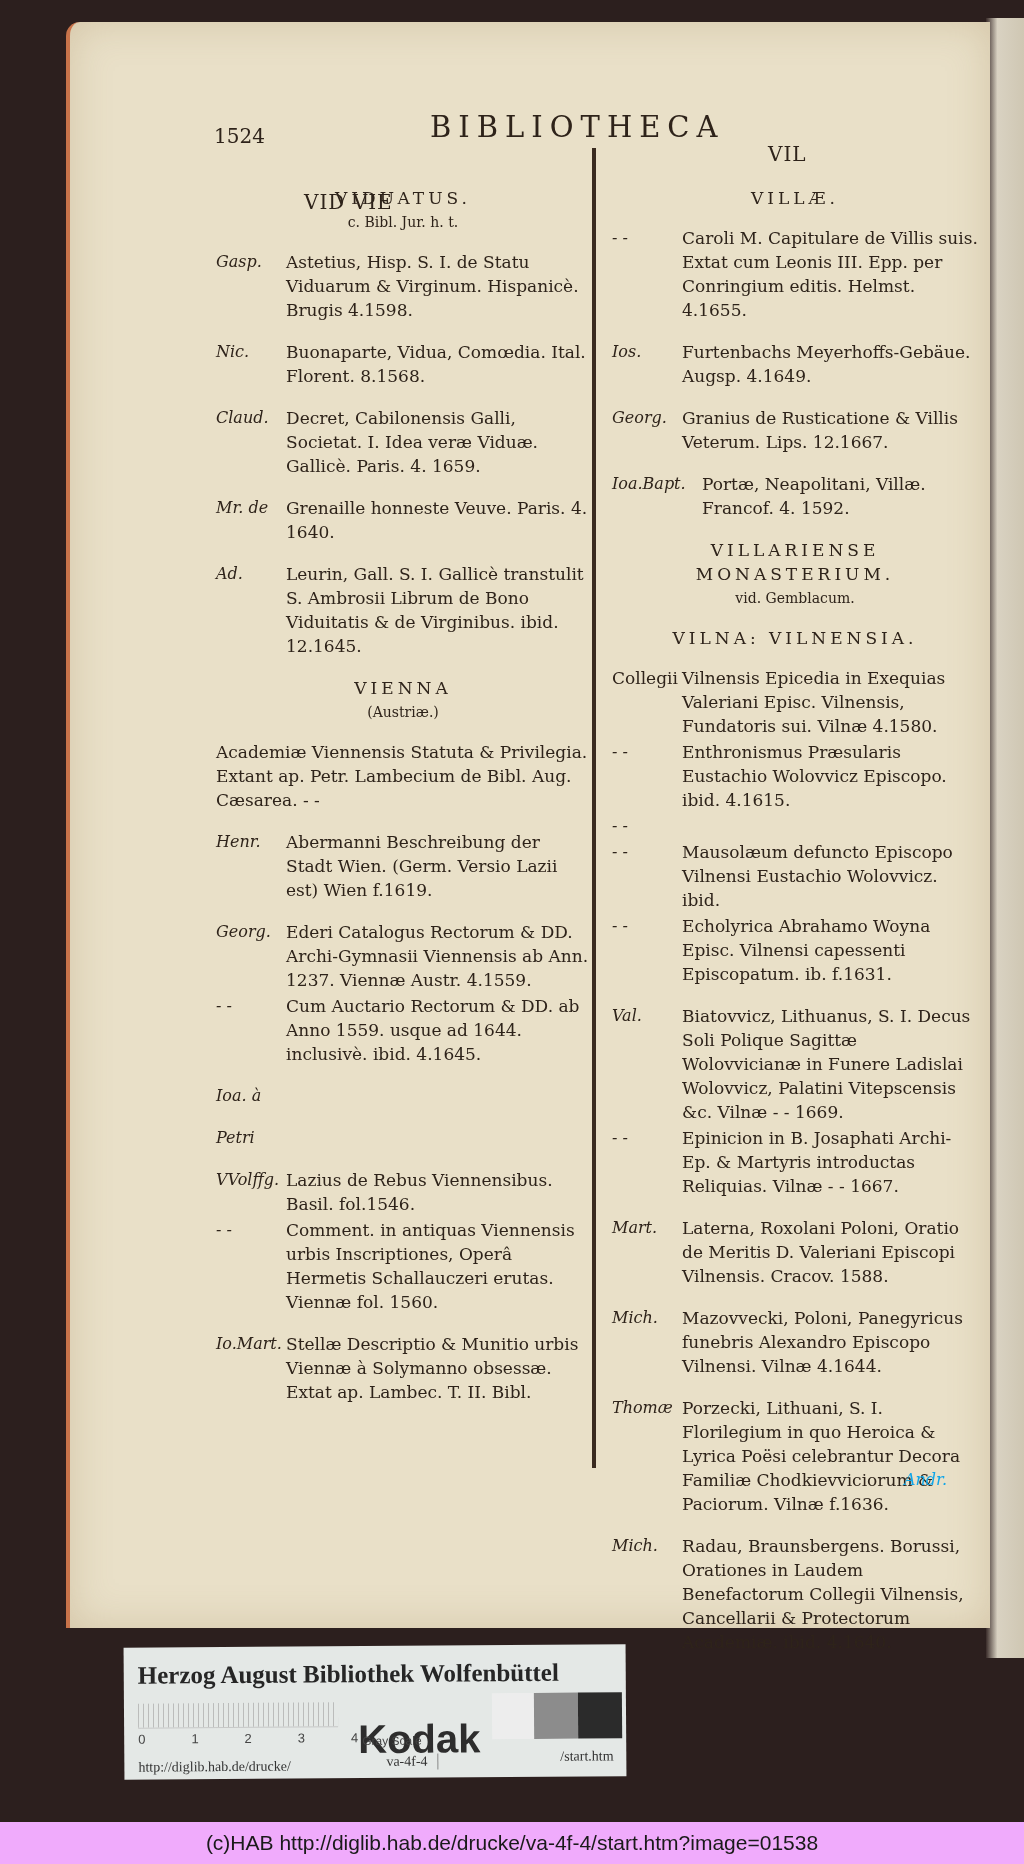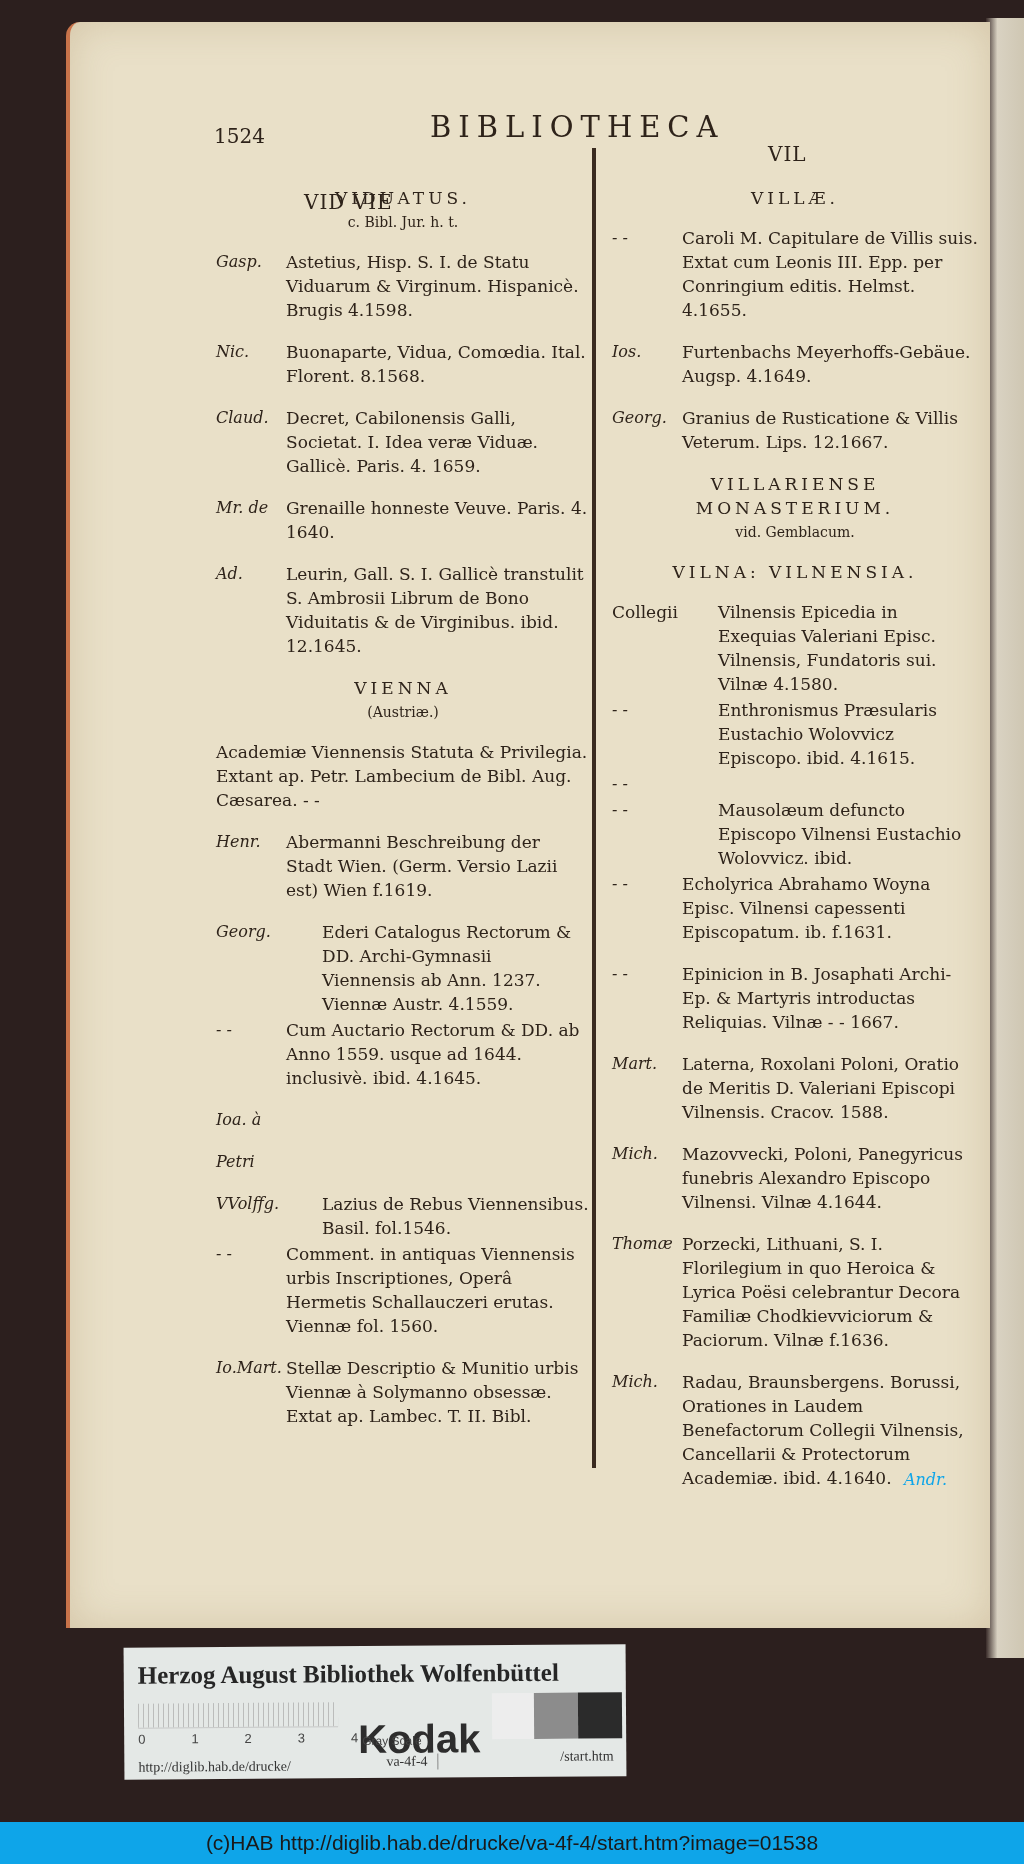--- a/index.html
+++ b/index.html
@@ -9,36 +9,36 @@
   .pnum{position:absolute;left:214px;top:124px;font-size:20px;color:#2e231a;}
   .title{position:absolute;left:430px;top:110px;font-size:29px;letter-spacing:7px;color:#2e231a;}
   .col-head{position:absolute;top:142px;font-size:20px;color:#2e231a;letter-spacing:1px;}
   .rule{position:absolute;left:592px;top:148px;width:4px;height:1320px;background:#3a2b20;}
   .col{position:absolute;color:#2e231a;font-size:17px;line-height:24px;}
   .colL{left:216px;top:176px;width:374px;}
   .colR{left:604px;top:176px;width:366px;margin-left:8px;}
   .sect{text-align:center;letter-spacing:4px;font-size:17px;margin-top:10px;}
   .sub{text-align:center;font-size:14px;margin-bottom:16px;}
   .entry{display:flex;margin-bottom:18px;}
-  .entry.tight{margin-bottom:2px;gap:36px;}
+  .entry.tight{margin-bottom:2px;}
   .tag{width:70px;flex:0 0 70px;font-style:italic;font-size:16px;}
   .tag.wide{width:90px;flex:0 0 90px;}
   .txt{flex:1;}
   .catch{position:absolute;left:904px;top:1470px;font-style:italic;font-size:16px;color:#0ea5e9;}
   .label{position:absolute;left:124px;top:1646px;width:502px;height:132px;background:#e4e8e6;transform:rotate(-0.4deg);}
   .label .hab{position:absolute;left:14px;top:14px;font-family:"Liberation Serif",serif;font-weight:bold;font-size:25px;color:#262626;}
   .ruler{position:absolute;left:14px;top:56px;width:200px;height:24px;border-bottom:1px solid #bbb;background:repeating-linear-gradient(90deg,#aaa 0 1px,transparent 1px 5px);opacity:.7;}
   .ruler-nums{position:absolute;left:14px;top:84px;width:220px;font-family:"Liberation Sans",sans-serif;font-size:13px;color:#444;display:flex;justify-content:space-between;}
   .kodak{position:absolute;left:234px;top:48px;font-family:"Liberation Sans",sans-serif;font-weight:bold;font-size:40px;color:#2d2d2d;margin-top:23px;}
   .gray{position:absolute;left:238px;top:88px;font-family:"Liberation Sans",sans-serif;font-size:12px;color:#444;}
   .swatch{position:absolute;top:48px;height:46px;}
   .url1{position:absolute;left:14px;top:112px;font-family:"Liberation Serif",serif;font-size:14px;color:#333;}
   .sig{position:absolute;left:262px;top:108px;font-family:"Liberation Serif",serif;font-size:14px;color:#333;border-right:1px solid #888;padding-right:10px;}
   .url2{position:absolute;left:436px;top:104px;font-family:"Liberation Serif",serif;font-size:14px;color:#333;}
-  .footer{position:absolute;left:0;top:1822px;width:1024px;height:42px;background:#0ea5e9;text-align:center;font-family:"Liberation Sans",sans-serif;font-size:21px;line-height:42px;color:#1a1a1a;}
+  .footer{position:absolute;left:0;top:1822px;width:1024px;height:42px;background:#f0abfc;text-align:center;font-family:"Liberation Sans",sans-serif;font-size:21px;line-height:42px;color:#1a1a1a;}
 </style>
 </head>
 <body>
 
 <div class="page-edge"></div>
 <div class="page"></div>
 
 <div class="pnum">1524</div>
 <div class="title">BIBLIOTHECA</div>
 <div class="col-head" style="left:304px;margin-top:48px;">VID VIE</div>
@@ -117,20 +117,24 @@
       <span class="txt">Caroli M. Capitulare de Villis suis. Extat cum Leonis III. Epp. per Conringium editis. Helmst. 4.1655.</span>
     </div>
   <div class="entry">
       <span class="tag">Ios.</span>
       <span class="txt">Furtenbachs Meyerhoffs-Gebäue. Augsp. 4.1649.</span>
     </div>
   <div class="entry">
       <span class="tag">Georg.</span>
       <span class="txt">Granius de Rusticatione &amp; Villis Veterum. Lips. 12.1667.</span>
     </div>
+  <div class="entry">
+      <span class="tag wide">Ioa.Bapt.</span>
+      <span class="txt">Portæ, Neapolitani, Villæ. Francof. 4. 1592.</span>
+    </div>
 
   <div class="sect">VILLARIENSE MONASTERIUM.</div>
   <div class="sub">vid. Gemblacum.</div>
 
   <div class="sect">VILNA: VILNENSIA.</div>
   <div class="sub"></div>
 
   <div class="entry tight">
       <span class="tag" style="font-style:normal;font-size:17px;">Collegii</span>
       <span class="txt">Vilnensis Epicedia in Exequias Valeriani Episc. Vilnensis, Fundatoris sui. Vilnæ 4.1580.</span>
@@ -142,20 +146,24 @@
   <div class="entry tight">
       <span class="tag">- -</span>
     </div>
   <div class="entry tight">
       <span class="tag">- -</span>
       <span class="txt">Mausolæum defuncto Episcopo Vilnensi Eustachio Wolovvicz. ibid.</span>
     </div>
   <div class="entry">
       <span class="tag">- -</span>
       <span class="txt">Echolyrica Abrahamo Woyna Episc. Vilnensi capessenti Episcopatum. ib. f.1631.</span>
+    </div>
+  <div class="entry tight">
+      <span class="tag">Val.</span>
+      <span class="txt">Biatovvicz, Lithuanus, S. I. Decus Soli Polique Sagittæ Wolovvicianæ in Funere Ladislai Wolovvicz, Palatini Vitepscensis &amp;c. Vilnæ - - 1669.</span>
     </div>
   <div class="entry">
       <span class="tag">- -</span>
       <span class="txt">Epinicion in B. Josaphati Archi-Ep. &amp; Martyris introductas Reliquias. Vilnæ - - 1667.</span>
     </div>
   <div class="entry">
       <span class="tag">Mart.</span>
       <span class="txt">Laterna, Roxolani Poloni, Oratio de Meritis D. Valeriani Episcopi Vilnensis. Cracov. 1588.</span>
     </div>
   <div class="entry">

